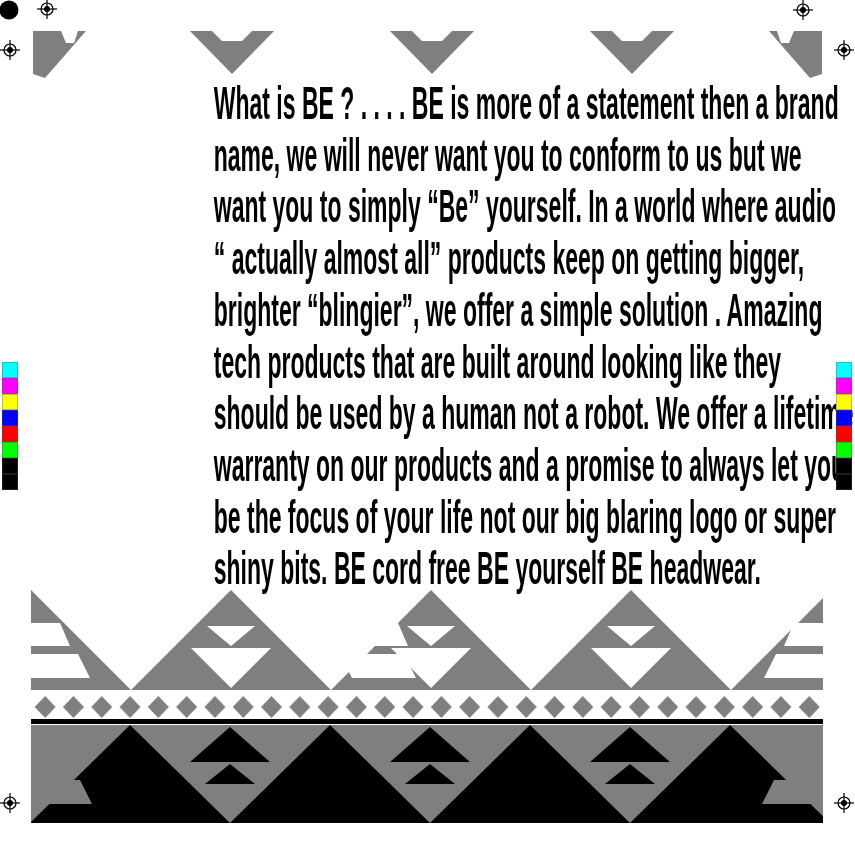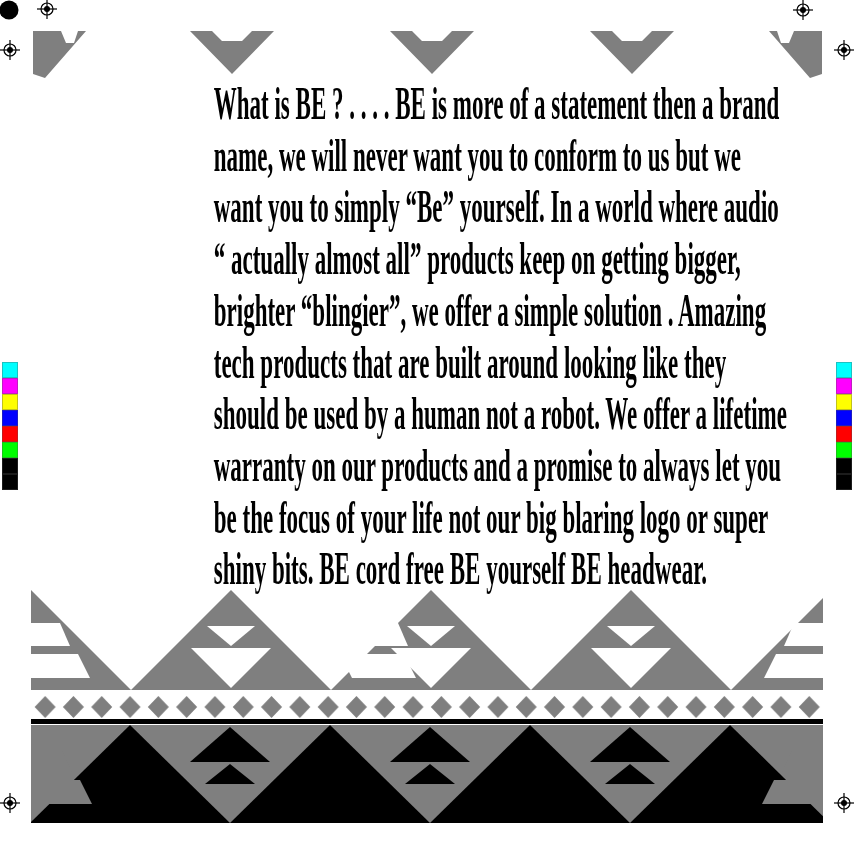--- a/index.html
+++ b/index.html
@@ -1,17 +1,17 @@
 <!DOCTYPE html>
 <html style="--pattern-gray: #7F7F7F; --ink-black: #000000; --paper: #FFFFFF;"><head>
 <meta charset="utf-8">
 <style>
   html,body{margin:0;padding:0;background:#fff;}
   .sheet{position:relative;width:855px;height:824px;background:var(--paper,#fff);overflow:hidden;
-         font-family:Liberation Serif, serif;}
+         font-family:Liberation Sans, sans-serif;}
   svg{position:absolute;left:0;top:0;}
   .g{fill:var(--pattern-gray,#7F7F7F);}
   .k{fill:var(--ink-black,#000);}
   .w{fill:var(--paper,#fff);}
   .regline{stroke:var(--ink-black,#000);stroke-width:1.2;}
   .regring{fill:none;stroke:var(--ink-black,#000);stroke-width:1.2;}
 
   
   .textblock{position:absolute;left:0;top:78px;width:855px;transform:scaleX(0.5);
              transform-origin:50% 0;}

